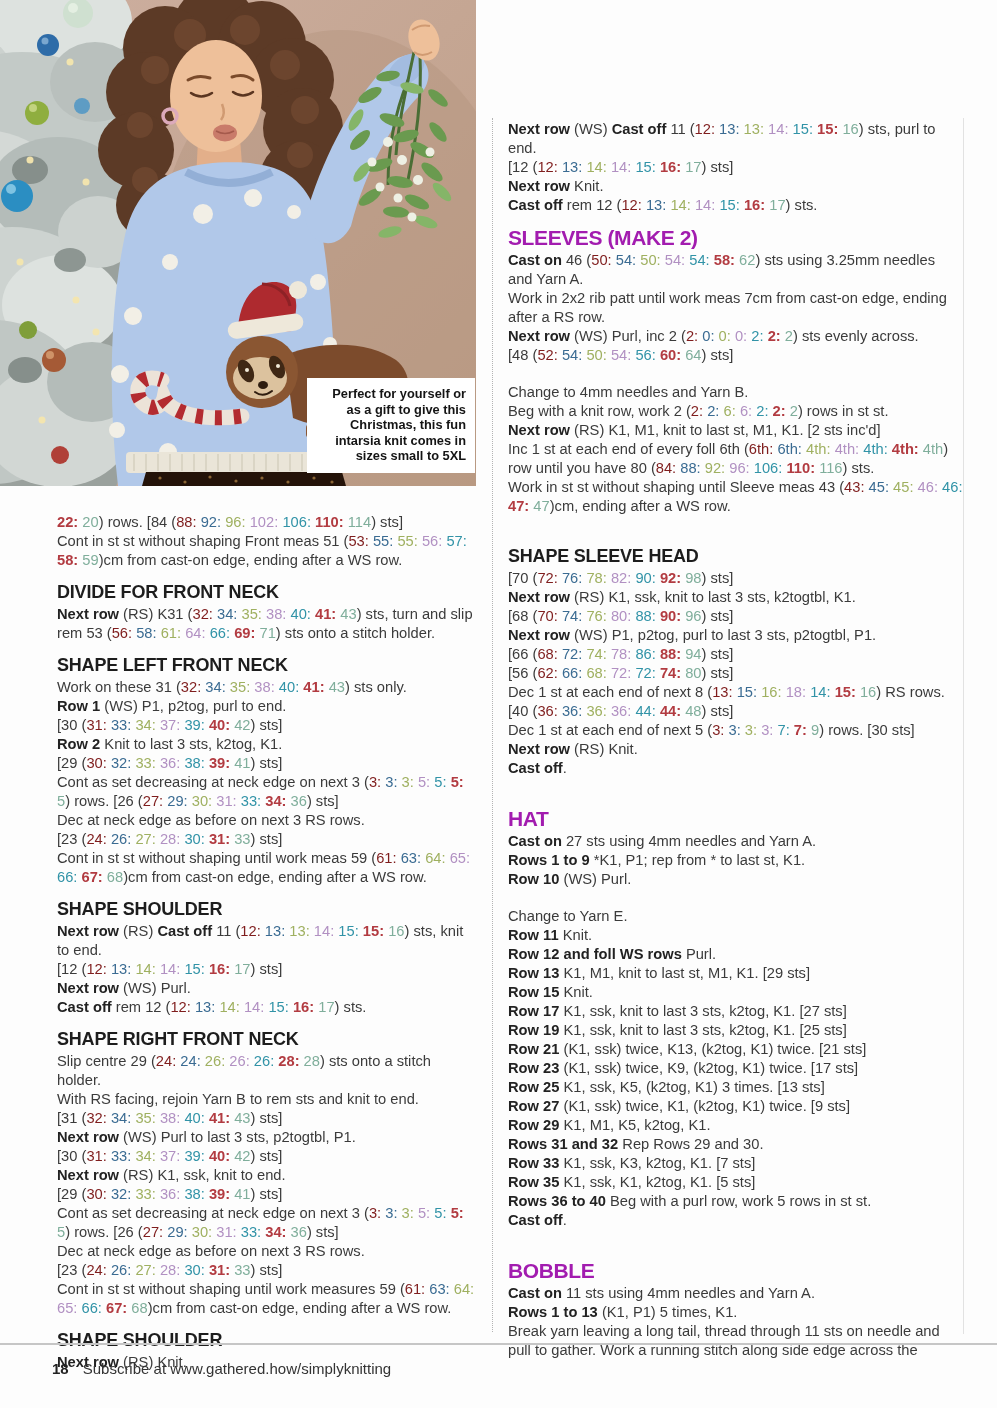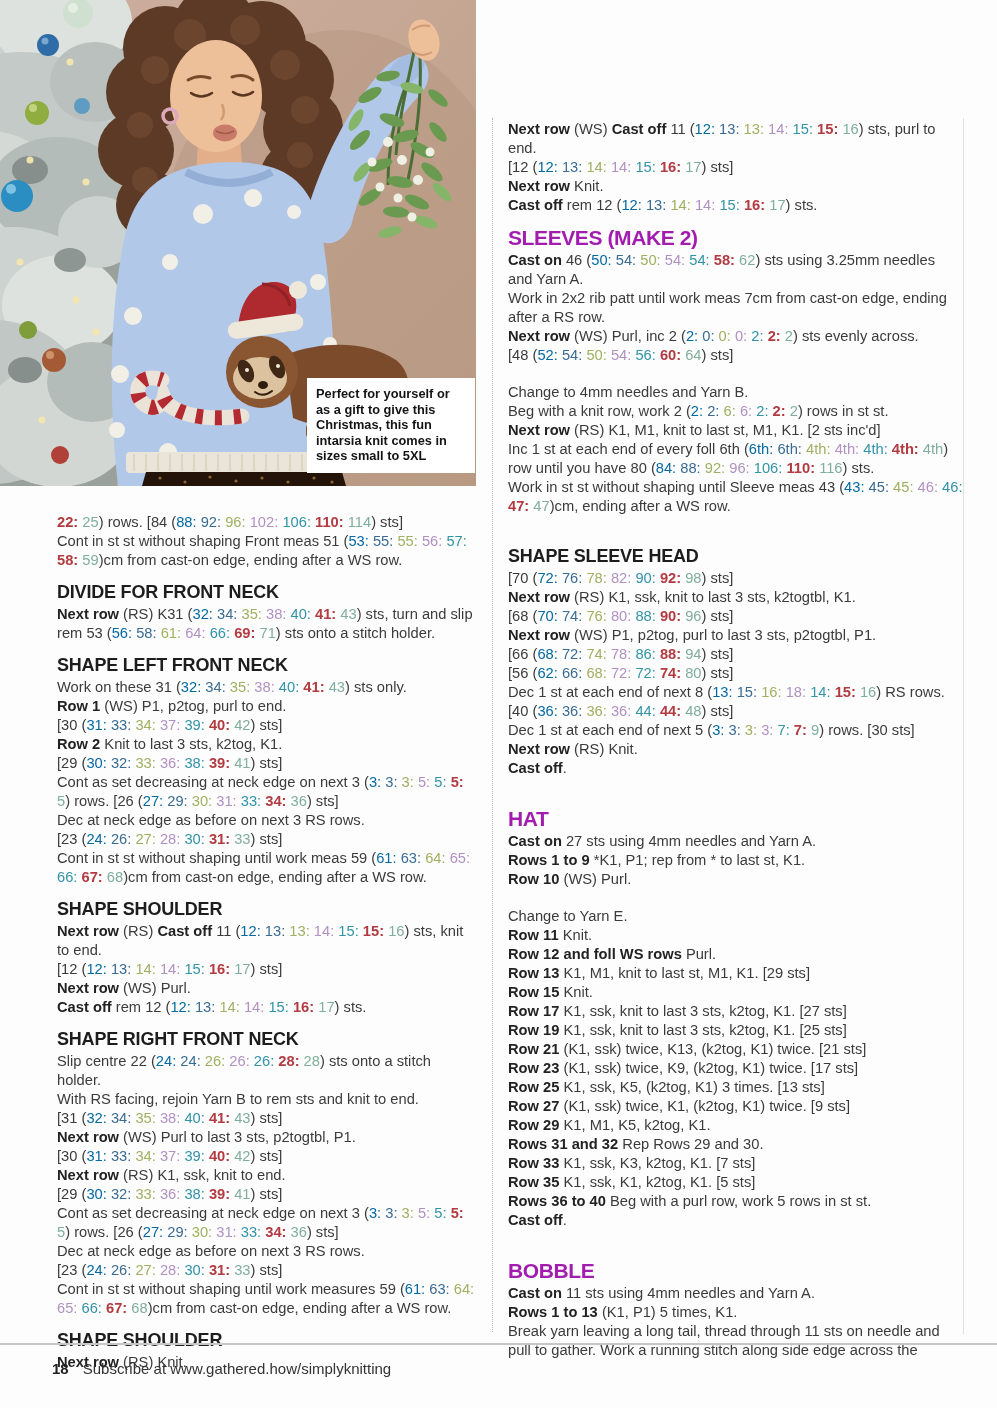--- a/index.html
+++ b/index.html
@@ -2,34 +2,34 @@
 <html><head>
 <meta charset="utf-8">
 <style>
   html,body{margin:0;padding:0;background:#ffffff;}
   #page{position:relative;width:997px;height:1408px;background:#fdfdfd;overflow:hidden;
         font-family:"Liberation Sans",sans-serif;}
   
   #photo{position:absolute;left:0;top:0;width:476px;height:486px;}
   #photo svg{display:block;}
   .caption-box{position:absolute;right:1px;bottom:13px;width:150px;background:#ffffff;
-        padding:8px 9px 9px 9px;font-weight:700;font-size:12.8px;
+        padding:8px 9px 9px 9px;text-align:right;font-weight:700;font-size:12.8px;
         line-height:15.6px;color:#141414;}
   
   .col{position:absolute;font-size:14.7px;line-height:19px;color:#3b3b3b;}
   #leftcol{left:57px;top:513px;width:421px;}
   #rightcol{left:508px;top:120px;width:455px;}
   .para{margin:0;}
   .sp{height:18px;}
   .h2{font-size:21px;font-weight:800;color:#a21caf;letter-spacing:-0.4px;margin:13px 0 4px 0;}
   .h3{font-size:18px;font-weight:800;color:#1d1d1d;letter-spacing:-0.2px;margin:13px 0 3px 0;}
   #rightcol .para:first-child{margin-top:0;}
   .sg-n{color:#3b3b3b;}
   .sg-b{color:#222;font-weight:700;}
-  .sg-m{color:#0369a1;text-align:right;}
+  .sg-m{color:#7f1d1d;text-align:right;}
   .sg-bl{color:#3a6b92;}
   .sg-g{color:#9fb060;}
   .sg-li{color:#b190c2;}
   .sg-t{color:#3193a7;}
   .sg-r{color:#b23b41;font-weight:700;}
   .sg-s{color:#7fae9b;}
   
   .divider{position:absolute;left:492px;top:118px;height:1214px;border-left:1px dotted #b3b3b3;}
   .edge-line{position:absolute;left:963px;top:118px;height:1216px;border-left:1px solid #e2e2e2;}
   .foot-rule{position:absolute;left:0;top:1343px;width:997px;border-top:2px solid #c6c6c6;}
@@ -270,41 +270,41 @@
         </g>
       </g>
     </svg>
     <div class="caption-box">Perfect for yourself or as a gift to give this Christmas, this fun intarsia knit comes in sizes small to 5XL</div>
   </div>
 
   <div class="divider"></div>
   <div class="edge-line"></div>
 
   <div id="leftcol" class="col">
-      <p class="para"><span class="sg-r">22: </span><span class="sg-s">25</span><span class="sg-n">) rows. [84 (</span><span class="sg-m">88: </span><span class="sg-bl">92: </span><span class="sg-g">96: </span><span class="sg-li">102: </span><span class="sg-t">106: </span><span class="sg-r">110: </span><span class="sg-s">114</span><span class="sg-n">) sts]</span></p>
+      <p class="para"><span class="sg-r">22: </span><span class="sg-s">20</span><span class="sg-n">) rows. [84 (</span><span class="sg-m">88: </span><span class="sg-bl">92: </span><span class="sg-g">96: </span><span class="sg-li">102: </span><span class="sg-t">106: </span><span class="sg-r">110: </span><span class="sg-s">114</span><span class="sg-n">) sts]</span></p>
       <p class="para"><span class="sg-n">Cont in st st without shaping Front meas 51 (</span><span class="sg-m">53: </span><span class="sg-bl">55: </span><span class="sg-g">55: </span><span class="sg-li">56: </span><span class="sg-t">57: </span><span class="sg-r">58: </span><span class="sg-s">59</span><span class="sg-n">)cm from cast-on edge, ending after a WS row.</span></p>
       <div class="h3">DIVIDE FOR FRONT NECK</div>
       <p class="para"><span class="sg-b">Next row </span><span class="sg-n">(RS) K31 (</span><span class="sg-m">32: </span><span class="sg-bl">34: </span><span class="sg-g">35: </span><span class="sg-li">38: </span><span class="sg-t">40: </span><span class="sg-r">41: </span><span class="sg-s">43</span><span class="sg-n">) sts, turn and slip rem 53 (</span><span class="sg-m">56: </span><span class="sg-bl">58: </span><span class="sg-g">61: </span><span class="sg-li">64: </span><span class="sg-t">66: </span><span class="sg-r">69: </span><span class="sg-s">71</span><span class="sg-n">) sts onto a stitch holder.</span></p>
       <div class="h3">SHAPE LEFT FRONT NECK</div>
       <p class="para"><span class="sg-n">Work on these 31 (</span><span class="sg-m">32: </span><span class="sg-bl">34: </span><span class="sg-g">35: </span><span class="sg-li">38: </span><span class="sg-t">40: </span><span class="sg-r">41: </span><span class="sg-s">43</span><span class="sg-n">) sts only.</span></p>
       <p class="para"><span class="sg-b">Row 1 </span><span class="sg-n">(WS) P1, p2tog, purl to end.</span></p>
       <p class="para"><span class="sg-n">[30 (</span><span class="sg-m">31: </span><span class="sg-bl">33: </span><span class="sg-g">34: </span><span class="sg-li">37: </span><span class="sg-t">39: </span><span class="sg-r">40: </span><span class="sg-s">42</span><span class="sg-n">) sts]</span></p>
       <p class="para"><span class="sg-b">Row 2 </span><span class="sg-n">Knit to last 3 sts, k2tog, K1.</span></p>
       <p class="para"><span class="sg-n">[29 (</span><span class="sg-m">30: </span><span class="sg-bl">32: </span><span class="sg-g">33: </span><span class="sg-li">36: </span><span class="sg-t">38: </span><span class="sg-r">39: </span><span class="sg-s">41</span><span class="sg-n">) sts]</span></p>
       <p class="para"><span class="sg-n">Cont as set decreasing at neck edge on next 3 (</span><span class="sg-m">3: </span><span class="sg-bl">3: </span><span class="sg-g">3: </span><span class="sg-li">5: </span><span class="sg-t">5: </span><span class="sg-r">5: </span><span class="sg-s">5</span><span class="sg-n">) rows. [26 (</span><span class="sg-m">27: </span><span class="sg-bl">29: </span><span class="sg-g">30: </span><span class="sg-li">31: </span><span class="sg-t">33: </span><span class="sg-r">34: </span><span class="sg-s">36</span><span class="sg-n">) sts]</span></p>
       <p class="para"><span class="sg-n">Dec at neck edge as before on next 3 RS rows.</span></p>
       <p class="para"><span class="sg-n">[23 (</span><span class="sg-m">24: </span><span class="sg-bl">26: </span><span class="sg-g">27: </span><span class="sg-li">28: </span><span class="sg-t">30: </span><span class="sg-r">31: </span><span class="sg-s">33</span><span class="sg-n">) sts]</span></p>
       <p class="para"><span class="sg-n">Cont in st st without shaping until work meas 59 (</span><span class="sg-m">61: </span><span class="sg-bl">63: </span><span class="sg-g">64: </span><span class="sg-li">65: </span><span class="sg-t">66: </span><span class="sg-r">67: </span><span class="sg-s">68</span><span class="sg-n">)cm from cast-on edge, ending after a WS row.</span></p>
       <div class="h3">SHAPE SHOULDER</div>
       <p class="para"><span class="sg-b">Next row </span><span class="sg-n">(RS) </span><span class="sg-b">Cast off </span><span class="sg-n">11 (</span><span class="sg-m">12: </span><span class="sg-bl">13: </span><span class="sg-g">13: </span><span class="sg-li">14: </span><span class="sg-t">15: </span><span class="sg-r">15: </span><span class="sg-s">16</span><span class="sg-n">) sts, knit to end.</span></p>
       <p class="para"><span class="sg-n">[12 (</span><span class="sg-m">12: </span><span class="sg-bl">13: </span><span class="sg-g">14: </span><span class="sg-li">14: </span><span class="sg-t">15: </span><span class="sg-r">16: </span><span class="sg-s">17</span><span class="sg-n">) sts]</span></p>
       <p class="para"><span class="sg-b">Next row </span><span class="sg-n">(WS) Purl.</span></p>
       <p class="para"><span class="sg-b">Cast off </span><span class="sg-n">rem 12 (</span><span class="sg-m">12: </span><span class="sg-bl">13: </span><span class="sg-g">14: </span><span class="sg-li">14: </span><span class="sg-t">15: </span><span class="sg-r">16: </span><span class="sg-s">17</span><span class="sg-n">) sts.</span></p>
       <div class="h3">SHAPE RIGHT FRONT NECK</div>
-      <p class="para"><span class="sg-n">Slip centre 22 (</span><span class="sg-m">24: </span><span class="sg-bl">24: </span><span class="sg-g">26: </span><span class="sg-li">26: </span><span class="sg-t">26: </span><span class="sg-r">28: </span><span class="sg-s">28</span><span class="sg-n">) sts onto a stitch holder.</span></p>
+      <p class="para"><span class="sg-n">Slip centre 29 (</span><span class="sg-m">24: </span><span class="sg-bl">24: </span><span class="sg-g">26: </span><span class="sg-li">26: </span><span class="sg-t">26: </span><span class="sg-r">28: </span><span class="sg-s">28</span><span class="sg-n">) sts onto a stitch holder.</span></p>
       <p class="para"><span class="sg-n">With RS facing, rejoin Yarn B to rem sts and knit to end.</span></p>
       <p class="para"><span class="sg-n">[31 (</span><span class="sg-m">32: </span><span class="sg-bl">34: </span><span class="sg-g">35: </span><span class="sg-li">38: </span><span class="sg-t">40: </span><span class="sg-r">41: </span><span class="sg-s">43</span><span class="sg-n">) sts]</span></p>
       <p class="para"><span class="sg-b">Next row </span><span class="sg-n">(WS) Purl to last 3 sts, p2togtbl, P1.</span></p>
       <p class="para"><span class="sg-n">[30 (</span><span class="sg-m">31: </span><span class="sg-bl">33: </span><span class="sg-g">34: </span><span class="sg-li">37: </span><span class="sg-t">39: </span><span class="sg-r">40: </span><span class="sg-s">42</span><span class="sg-n">) sts]</span></p>
       <p class="para"><span class="sg-b">Next row </span><span class="sg-n">(RS) K1, ssk, knit to end.</span></p>
       <p class="para"><span class="sg-n">[29 (</span><span class="sg-m">30: </span><span class="sg-bl">32: </span><span class="sg-g">33: </span><span class="sg-li">36: </span><span class="sg-t">38: </span><span class="sg-r">39: </span><span class="sg-s">41</span><span class="sg-n">) sts]</span></p>
       <p class="para"><span class="sg-n">Cont as set decreasing at neck edge on next 3 (</span><span class="sg-m">3: </span><span class="sg-bl">3: </span><span class="sg-g">3: </span><span class="sg-li">5: </span><span class="sg-t">5: </span><span class="sg-r">5: </span><span class="sg-s">5</span><span class="sg-n">) rows. [26 (</span><span class="sg-m">27: </span><span class="sg-bl">29: </span><span class="sg-g">30: </span><span class="sg-li">31: </span><span class="sg-t">33: </span><span class="sg-r">34: </span><span class="sg-s">36</span><span class="sg-n">) sts]</span></p>
       <p class="para"><span class="sg-n">Dec at neck edge as before on next 3 RS rows.</span></p>
       <p class="para"><span class="sg-n">[23 (</span><span class="sg-m">24: </span><span class="sg-bl">26: </span><span class="sg-g">27: </span><span class="sg-li">28: </span><span class="sg-t">30: </span><span class="sg-r">31: </span><span class="sg-s">33</span><span class="sg-n">) sts]</span></p>
       <p class="para"><span class="sg-n">Cont in st st without shaping until work measures 59 (</span><span class="sg-m">61: </span><span class="sg-bl">63: </span><span class="sg-g">64: </span><span class="sg-li">65: </span><span class="sg-t">66: </span><span class="sg-r">67: </span><span class="sg-s">68</span><span class="sg-n">)cm from cast-on edge, ending after a WS row.</span></p>

